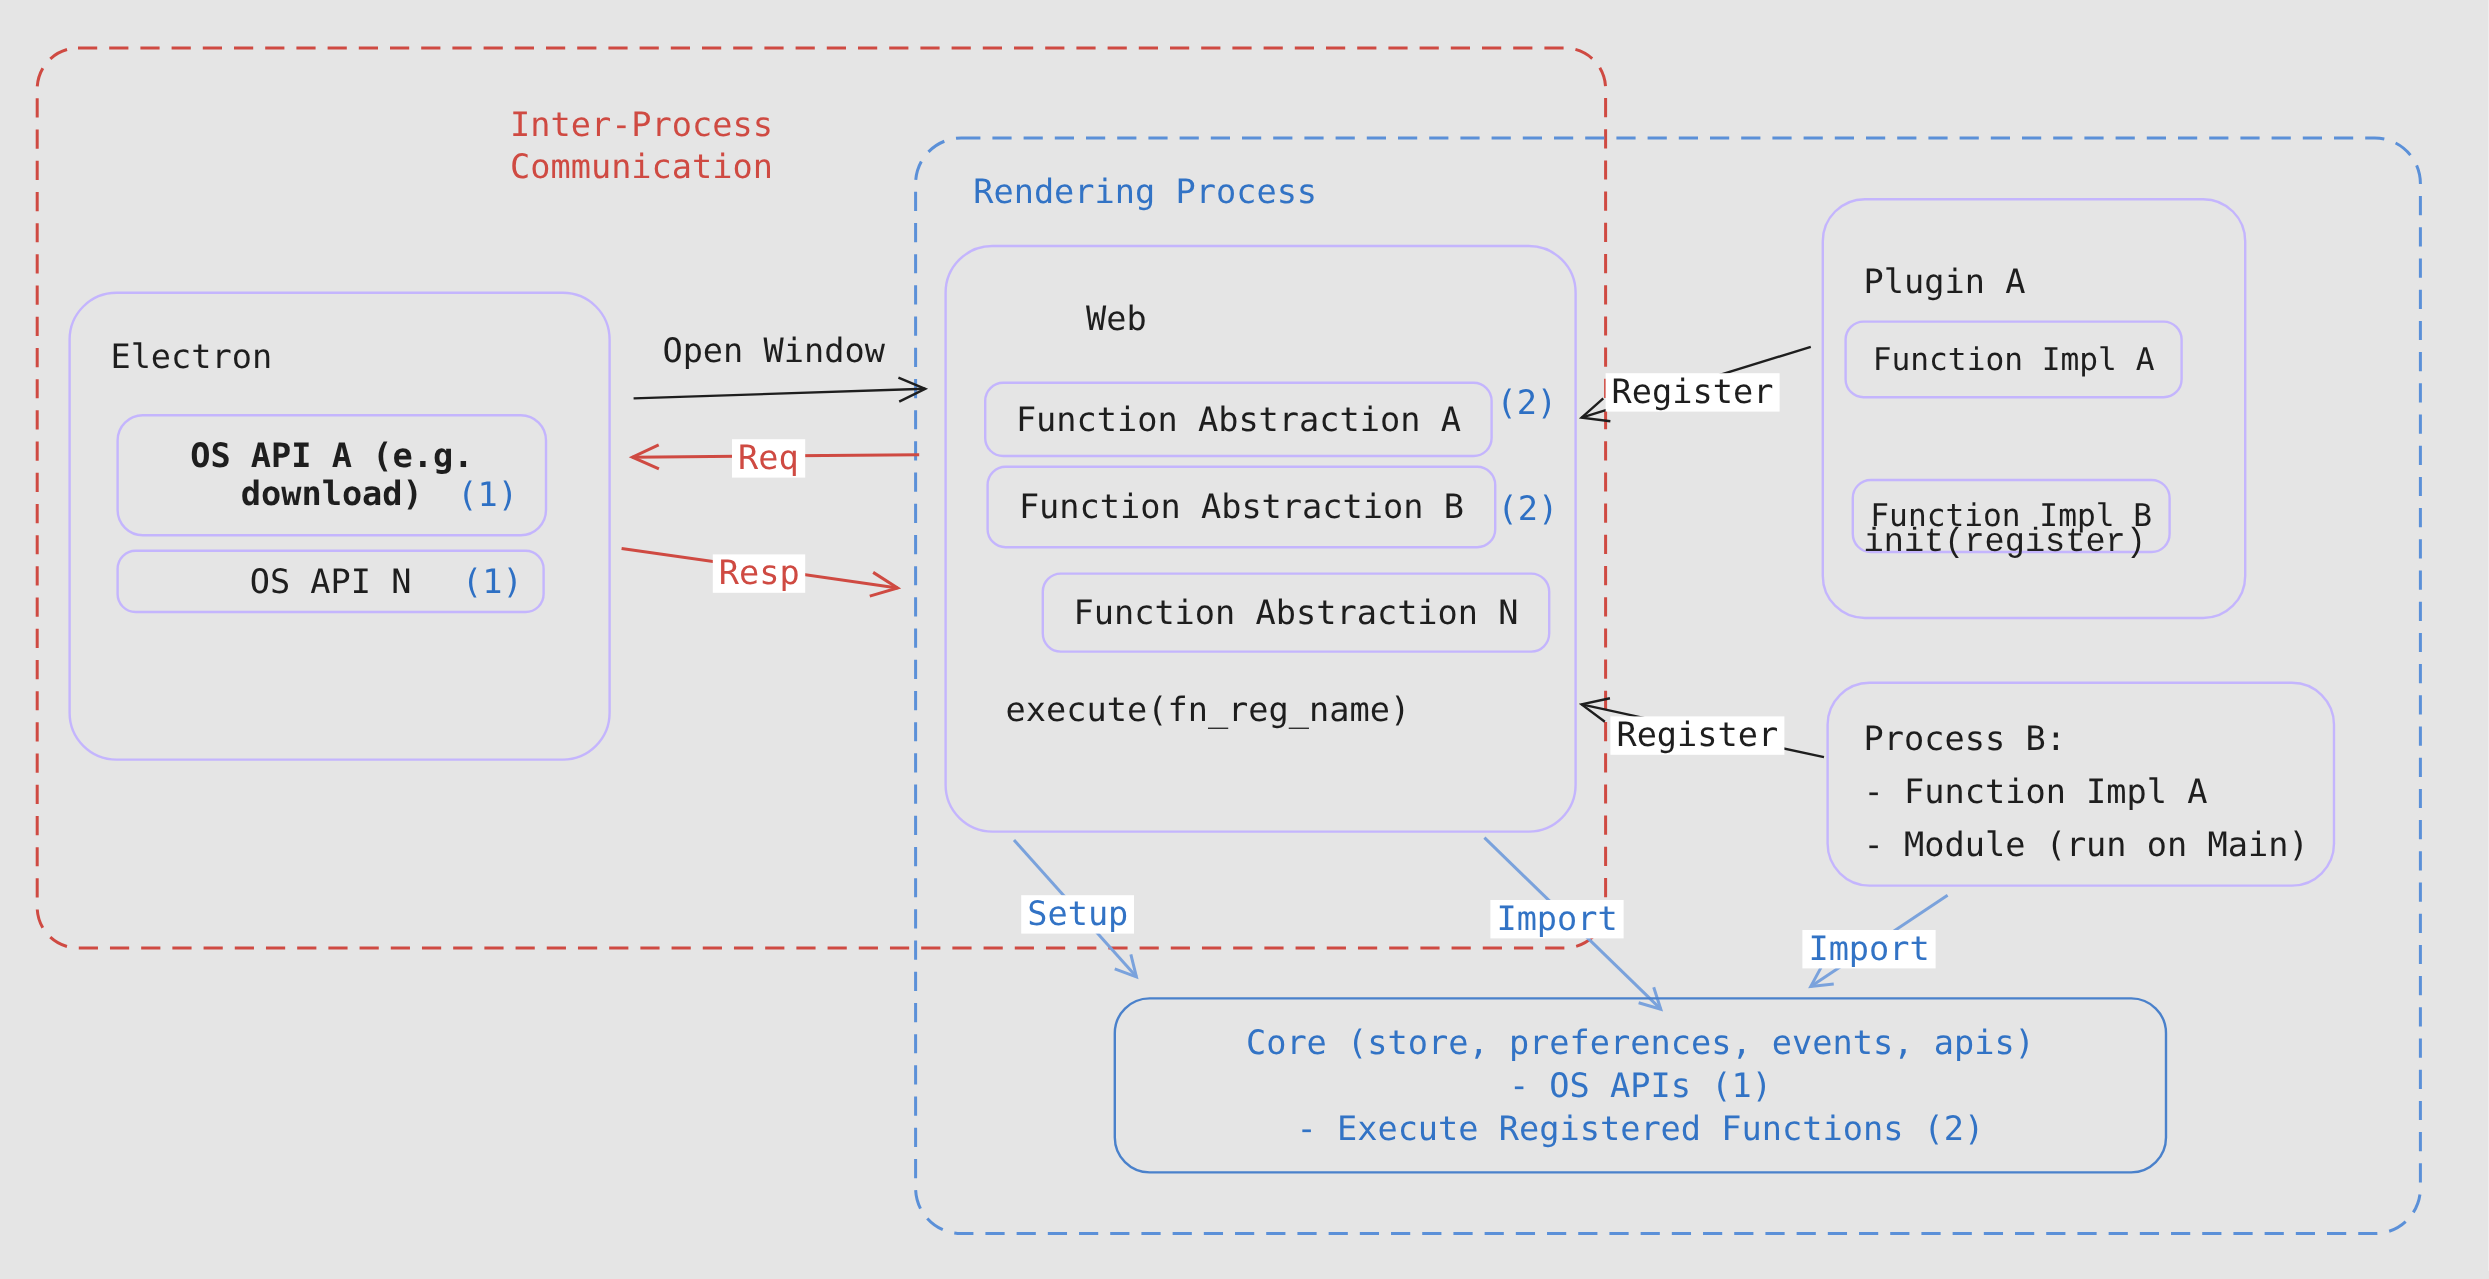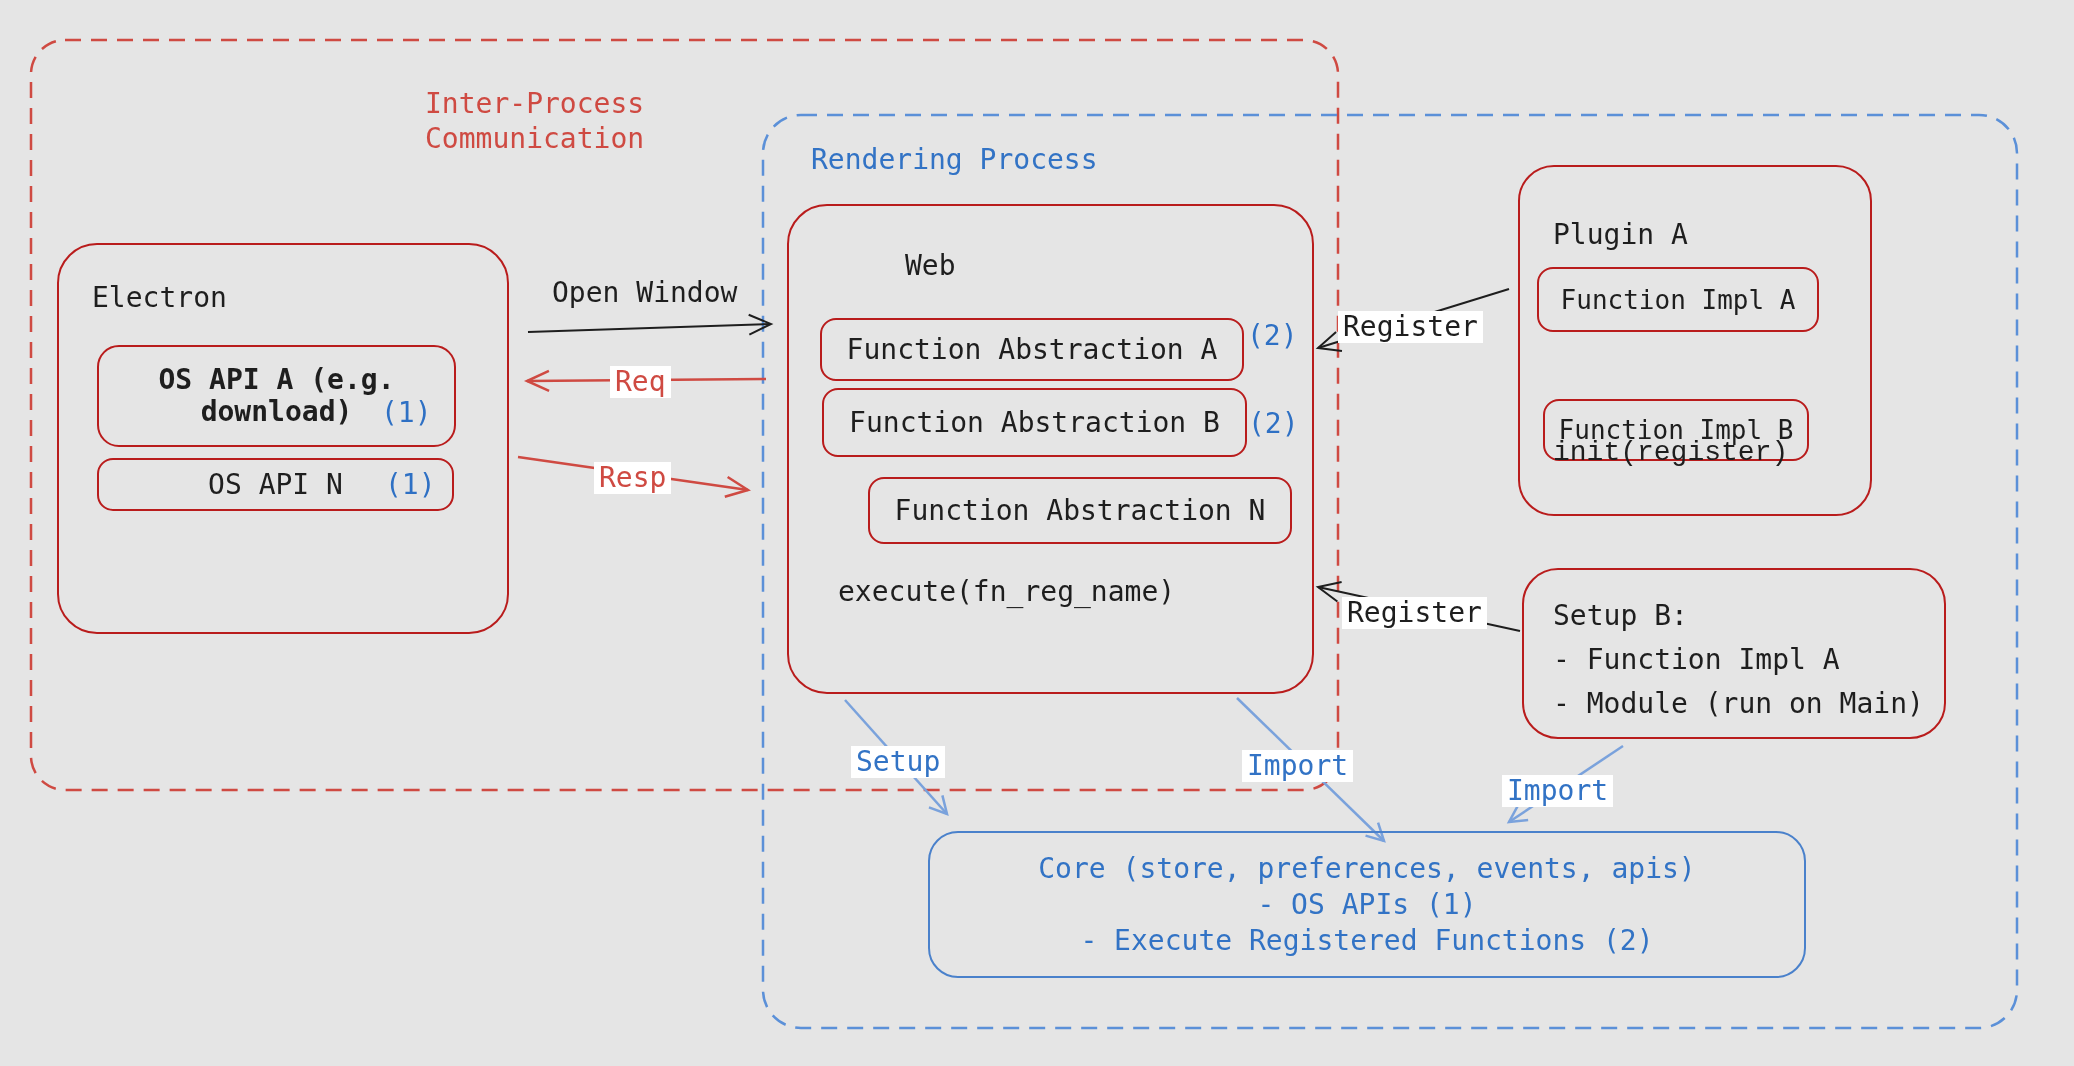--- a/index.html
+++ b/index.html
@@ -5,21 +5,21 @@
   html,body{margin:0;padding:0;background:#ffffff;}
   #canvas{
     position:relative;
     width:2074px;height:1066px;
     background:#e5e5e5;
     font-family:"DejaVu Sans Mono", monospace;
     color:#1e1e1e;
     overflow:hidden;
   }
   #wires{position:absolute;left:0;top:0;z-index:0;}
-  .box{position:absolute;border:2px solid #b91c1c;background:transparent;z-index:1;}
+  .box{position:absolute;border:2px solid #c4b5fd;background:transparent;z-index:1;}
   .lbl{position:absolute;z-index:2;white-space:pre;line-height:1.15;}
   .center{display:flex;align-items:center;justify-content:center;text-align:center;}
   .fs28{font-size:28px;}
   .fs26{font-size:26px;}
   .red{color:#cf4a42;}
   .blue{color:#3273c5;}
   .badge{position:absolute;color:#2e70c4;font-size:28px;z-index:2;white-space:pre;}
   .arrow-label{background:#ffffff;padding:0 5px;z-index:3;}
   .core-box{border:2px solid #4a81cb;border-radius:30px;}
   .coretext{color:#3273c5;text-align:center;line-height:36px;font-size:28px;}
@@ -98,21 +98,21 @@
   <div class="lbl fs28" style="left:1553px;top:219px;">Plugin A</div>
   <div class="box center fs26" style="left:1537px;top:267px;width:278px;height:61px;border-radius:16px;">
     <div>Function Impl A</div>
   </div>
   <div class="box center fs26" style="left:1543px;top:355px;width:262px;height:58px;border-radius:16px;margin-top:44px;">
     <div>Function Impl B</div>
   </div>
   <div class="lbl fs28" style="left:1553px;top:437px;font-family:Liberation Mono, monospace;">init(register)</div>
 
   <div class="box" style="left:1522px;top:568px;width:420px;height:167px;border-radius:36px;"></div>
-  <div class="lbl fs28" style="left:1553px;top:600px;">Setup B:</div>
+  <div class="lbl fs28" style="left:1553px;top:600px;">Process B:</div>
   <div class="lbl fs28" style="left:1553px;top:644px;">- Function Impl A</div>
   <div class="lbl fs28" style="left:1553px;top:688px;">- Module (run on Main)</div>
 
   <div class="box core-box center" style="left:928px;top:831px;width:874px;height:143px;">
     <div class="coretext">
       <div>Core (store, preferences, events, apis)</div>
       <div>- OS APIs (1)</div>
       <div>- Execute Registered Functions (2)</div>
     </div>
   </div>

